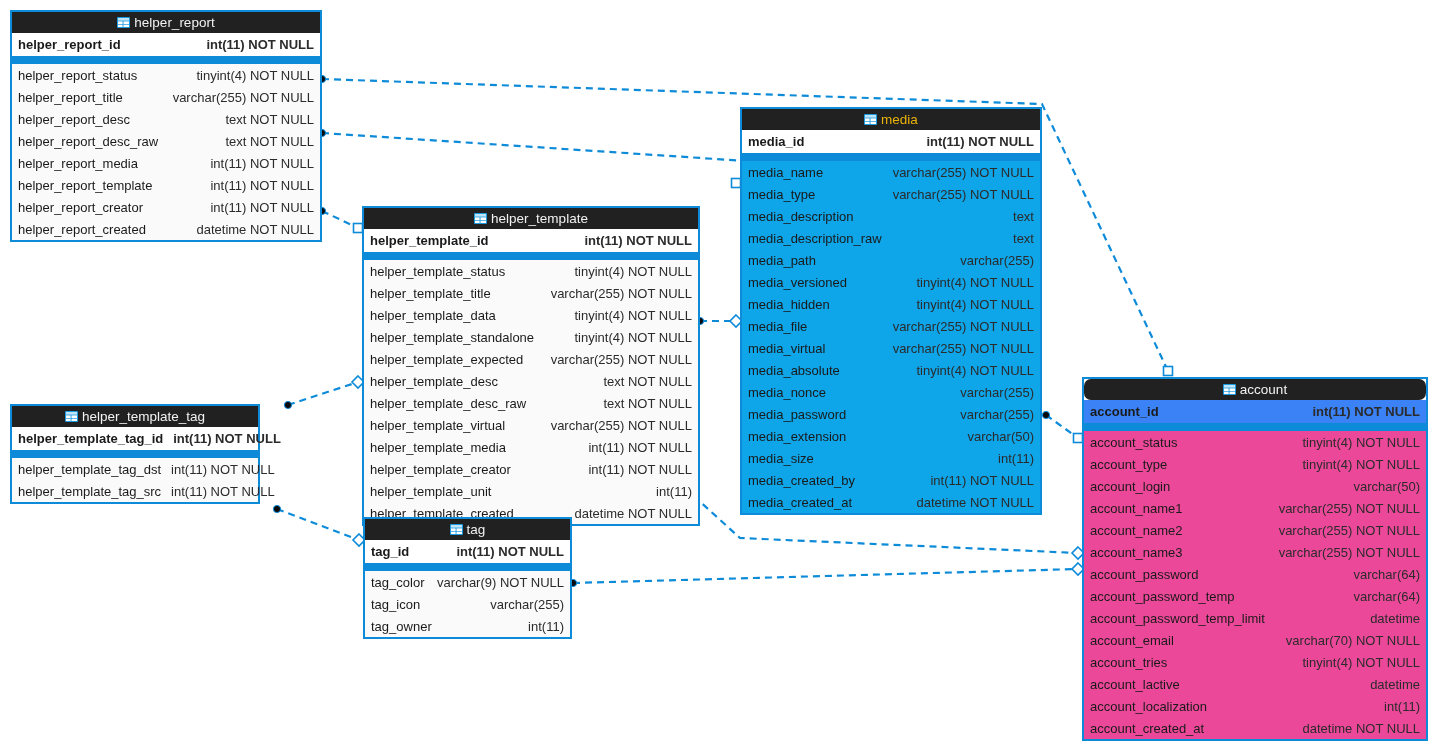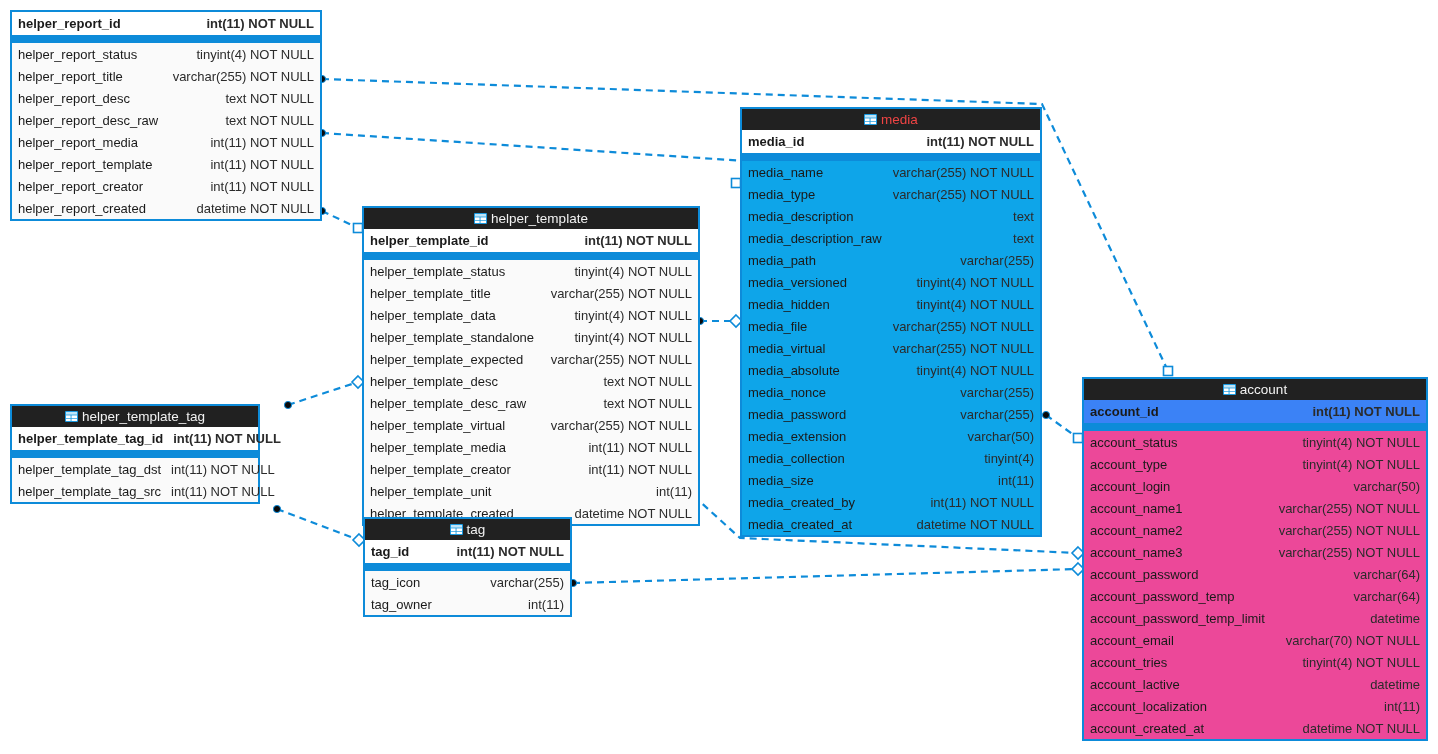--- a/index.html
+++ b/index.html
@@ -120,20 +120,28 @@
         <circle cx="277" cy="509" r="3.6" fill="#0a0a0a" stroke="#0d8bd9" stroke-width="1"></circle>
         <polygon points="359,534 365,540 359,546 353,540" fill="#ffffff" stroke="#0d8bd9" stroke-width="1.6"></polygon>
       </g>
       <g>
         <polyline points="573,583 1078,569" fill="none" stroke="#0d8bd9" stroke-width="2.2" stroke-dasharray="7 5"></polyline>
         <circle cx="573" cy="583" r="3.6" fill="#0a0a0a" stroke="#0d8bd9" stroke-width="1"></circle>
         <polygon points="1078,563 1084,569 1078,575 1072,569" fill="#ffffff" stroke="#0d8bd9" stroke-width="1.6"></polygon>
       </g>
     </svg>
 <div class="table-box" style="left: 10px; top: 10px; width: 312px; border-color: rgb(13, 139, 217);">
+      <div class="table-title" style="background: rgb(33, 33, 33); color: rgb(242, 242, 242);"><span class="tbl-icon"><svg viewBox="0 0 13 11" width="13" height="11">
+            <rect x="0" y="0" width="13" height="11" rx="1" fill="#1c9ae0"></rect>
+            <rect x="1" y="1" width="11" height="2.6" fill="#bfe4f7"></rect>
+            <rect x="1" y="4.4" width="4.6" height="2.6" fill="#ffffff"></rect>
+            <rect x="6.5" y="4.4" width="5.5" height="2.6" fill="#ffffff"></rect>
+            <rect x="1" y="7.7" width="4.6" height="2.3" fill="#ffffff"></rect>
+            <rect x="6.5" y="7.7" width="5.5" height="2.3" fill="#ffffff"></rect>
+          </svg></span><span>helper_report</span></div>
       <div class="pk-row" style="border-bottom-color: rgb(13, 139, 217); background: rgb(255, 255, 255);">
         <div class="row">
           <span class="col-name">helper_report_id</span>
           <span class="col-type">int(11) NOT NULL</span>
         </div>
       </div>
       <div class="rows" style="background: rgb(250, 250, 250);">
         <div class="row">
           <span class="col-name">helper_report_status</span>
           <span class="col-type">tinyint(4) NOT NULL</span>
@@ -228,21 +236,21 @@
           <span class="col-name">helper_template_unit</span>
           <span class="col-type">int(11)</span>
         </div>
         <div class="row">
           <span class="col-name">helper_template_created</span>
           <span class="col-type">datetime NOT NULL</span>
         </div>
       </div>
     </div>
     <div class="table-box" style="left: 740px; top: 107px; width: 302px; border-color: rgb(13, 139, 217);">
-      <div class="table-title" style="background: rgb(33, 33, 33); color: #ef4444;"><span class="tbl-icon"><svg viewBox="0 0 13 11" width="13" height="11">
+      <div class="table-title" style="background: rgb(33, 33, 33); color: #eab308;"><span class="tbl-icon"><svg viewBox="0 0 13 11" width="13" height="11">
             <rect x="0" y="0" width="13" height="11" rx="1" fill="#1c9ae0"></rect>
             <rect x="1" y="1" width="11" height="2.6" fill="#bfe4f7"></rect>
             <rect x="1" y="4.4" width="4.6" height="2.6" fill="#ffffff"></rect>
             <rect x="6.5" y="4.4" width="5.5" height="2.6" fill="#ffffff"></rect>
             <rect x="1" y="7.7" width="4.6" height="2.3" fill="#ffffff"></rect>
             <rect x="6.5" y="7.7" width="5.5" height="2.3" fill="#ffffff"></rect>
           </svg></span><span>media</span></div>
       <div class="pk-row" style="border-bottom-color: rgb(13, 139, 217); background: rgb(255, 255, 255);">
         <div class="row">
           <span class="col-name">media_id</span>
@@ -296,39 +304,35 @@
         </div>
         <div class="row">
           <span class="col-name">media_password</span>
           <span class="col-type">varchar(255)</span>
         </div>
         <div class="row">
           <span class="col-name">media_extension</span>
           <span class="col-type">varchar(50)</span>
         </div>
         <div class="row">
-          <span class="col-name">media_collection</span>
-          <span class="col-type">tinyint(4)</span>
-        </div>
-        <div class="row">
           <span class="col-name">media_size</span>
           <span class="col-type">int(11)</span>
         </div>
         <div class="row">
           <span class="col-name">media_created_by</span>
           <span class="col-type">int(11) NOT NULL</span>
         </div>
         <div class="row">
           <span class="col-name">media_created_at</span>
           <span class="col-type">datetime NOT NULL</span>
         </div>
       </div>
     </div>
     <div class="table-box" style="left: 1082px; top: 377px; width: 346px; border-color: rgb(13, 139, 217);">
-      <div class="table-title" style="background: rgb(33, 33, 33); color: rgb(242, 242, 242);"><span class="tbl-icon"><svg viewBox="0 0 13 11" width="13" height="11">
+      <div class="table-title" style="background: rgb(33, 33, 33); color: rgb(242, 242, 242); border-radius: 7px;"><span class="tbl-icon"><svg viewBox="0 0 13 11" width="13" height="11">
             <rect x="0" y="0" width="13" height="11" rx="1" fill="#1c9ae0"></rect>
             <rect x="1" y="1" width="11" height="2.6" fill="#bfe4f7"></rect>
             <rect x="1" y="4.4" width="4.6" height="2.6" fill="#ffffff"></rect>
             <rect x="6.5" y="4.4" width="5.5" height="2.6" fill="#ffffff"></rect>
             <rect x="1" y="7.7" width="4.6" height="2.3" fill="#ffffff"></rect>
             <rect x="6.5" y="7.7" width="5.5" height="2.3" fill="#ffffff"></rect>
           </svg></span><span>account</span></div>
       <div class="pk-row" style="border-bottom-color: rgb(13, 139, 217); background: #3b82f6;">
         <div class="row">
           <span class="col-name">account_id</span>
@@ -429,20 +433,24 @@
             <rect x="1" y="7.7" width="4.6" height="2.3" fill="#ffffff"></rect>
             <rect x="6.5" y="7.7" width="5.5" height="2.3" fill="#ffffff"></rect>
           </svg></span><span>tag</span></div>
       <div class="pk-row" style="border-bottom-color: rgb(13, 139, 217); background: rgb(255, 255, 255);">
         <div class="row">
           <span class="col-name">tag_id</span>
           <span class="col-type">int(11) NOT NULL</span>
         </div>
       </div>
       <div class="rows" style="background: rgb(250, 250, 250);">
+        <div class="row">
+          <span class="col-name">tag_color</span>
+          <span class="col-type">varchar(9) NOT NULL</span>
+        </div>
         <div class="row">
           <span class="col-name">tag_icon</span>
           <span class="col-type">varchar(255)</span>
         </div>
         <div class="row">
           <span class="col-name">tag_owner</span>
           <span class="col-type">int(11)</span>
         </div>
       </div>
     </div>

